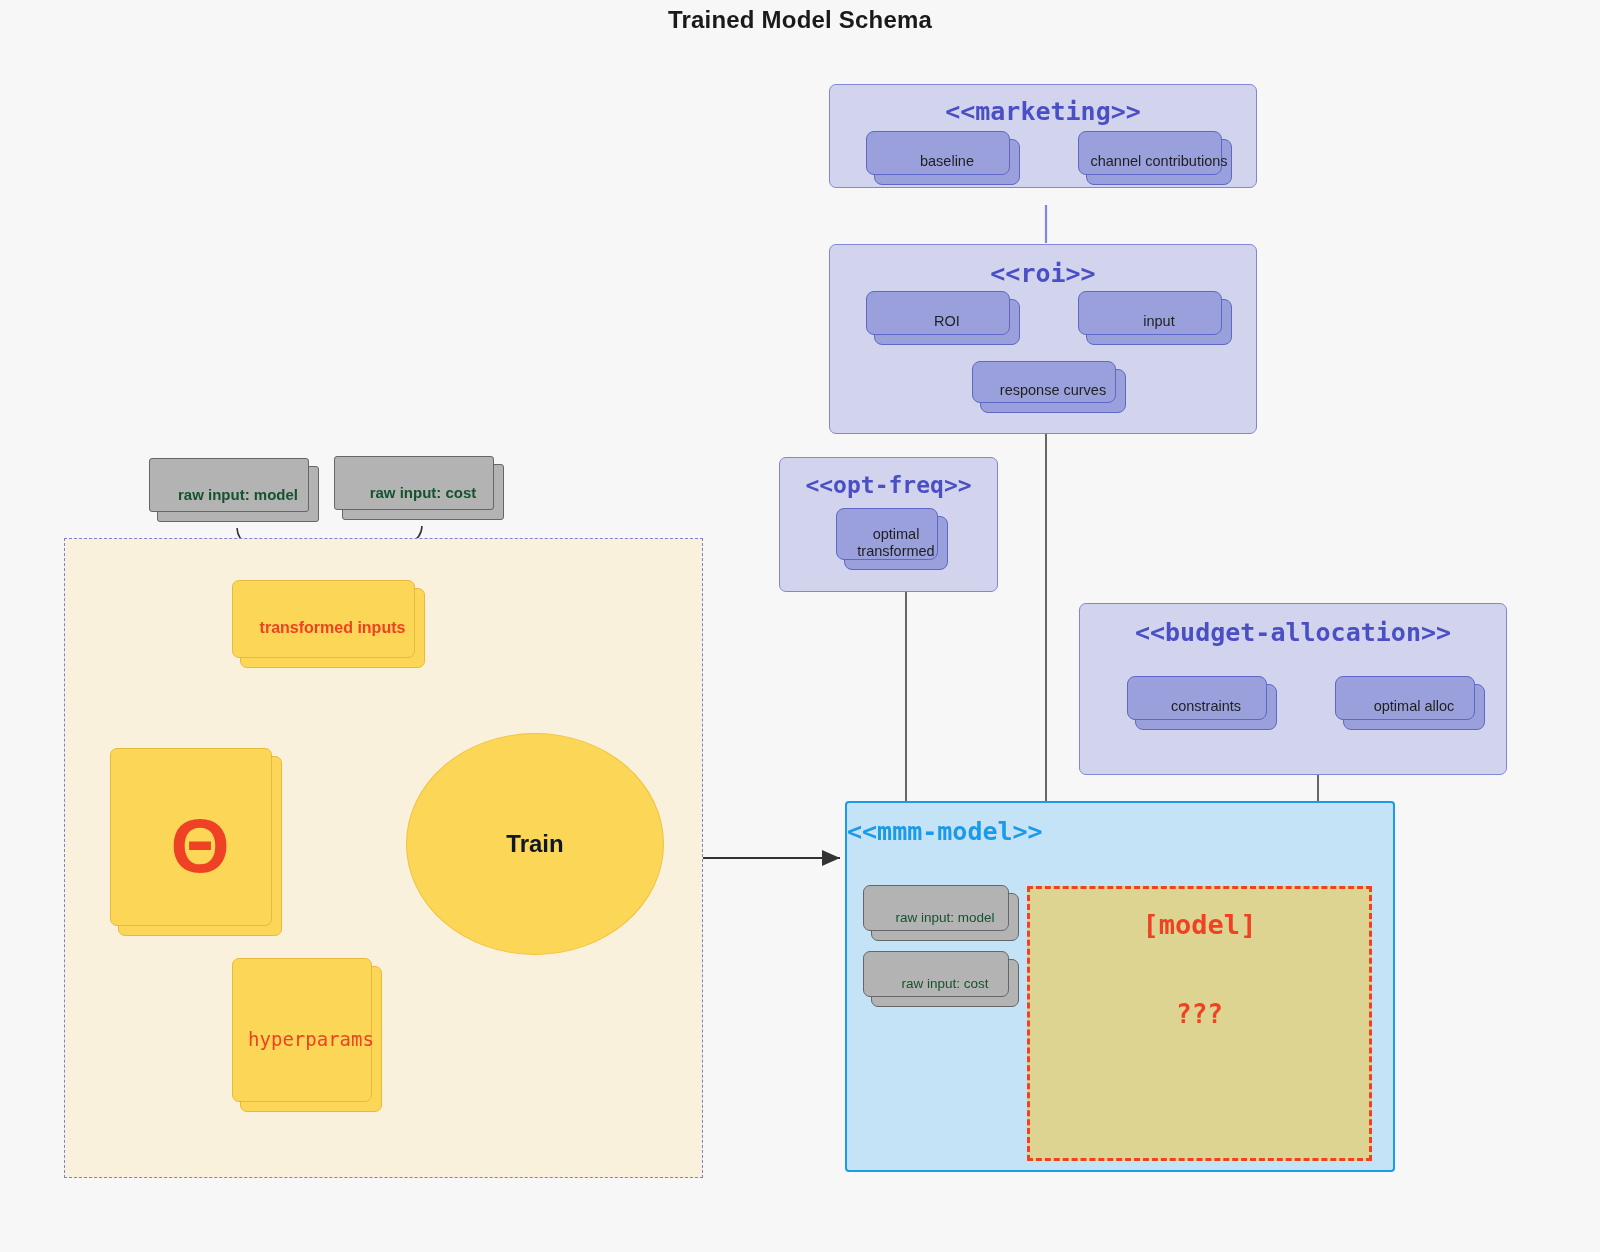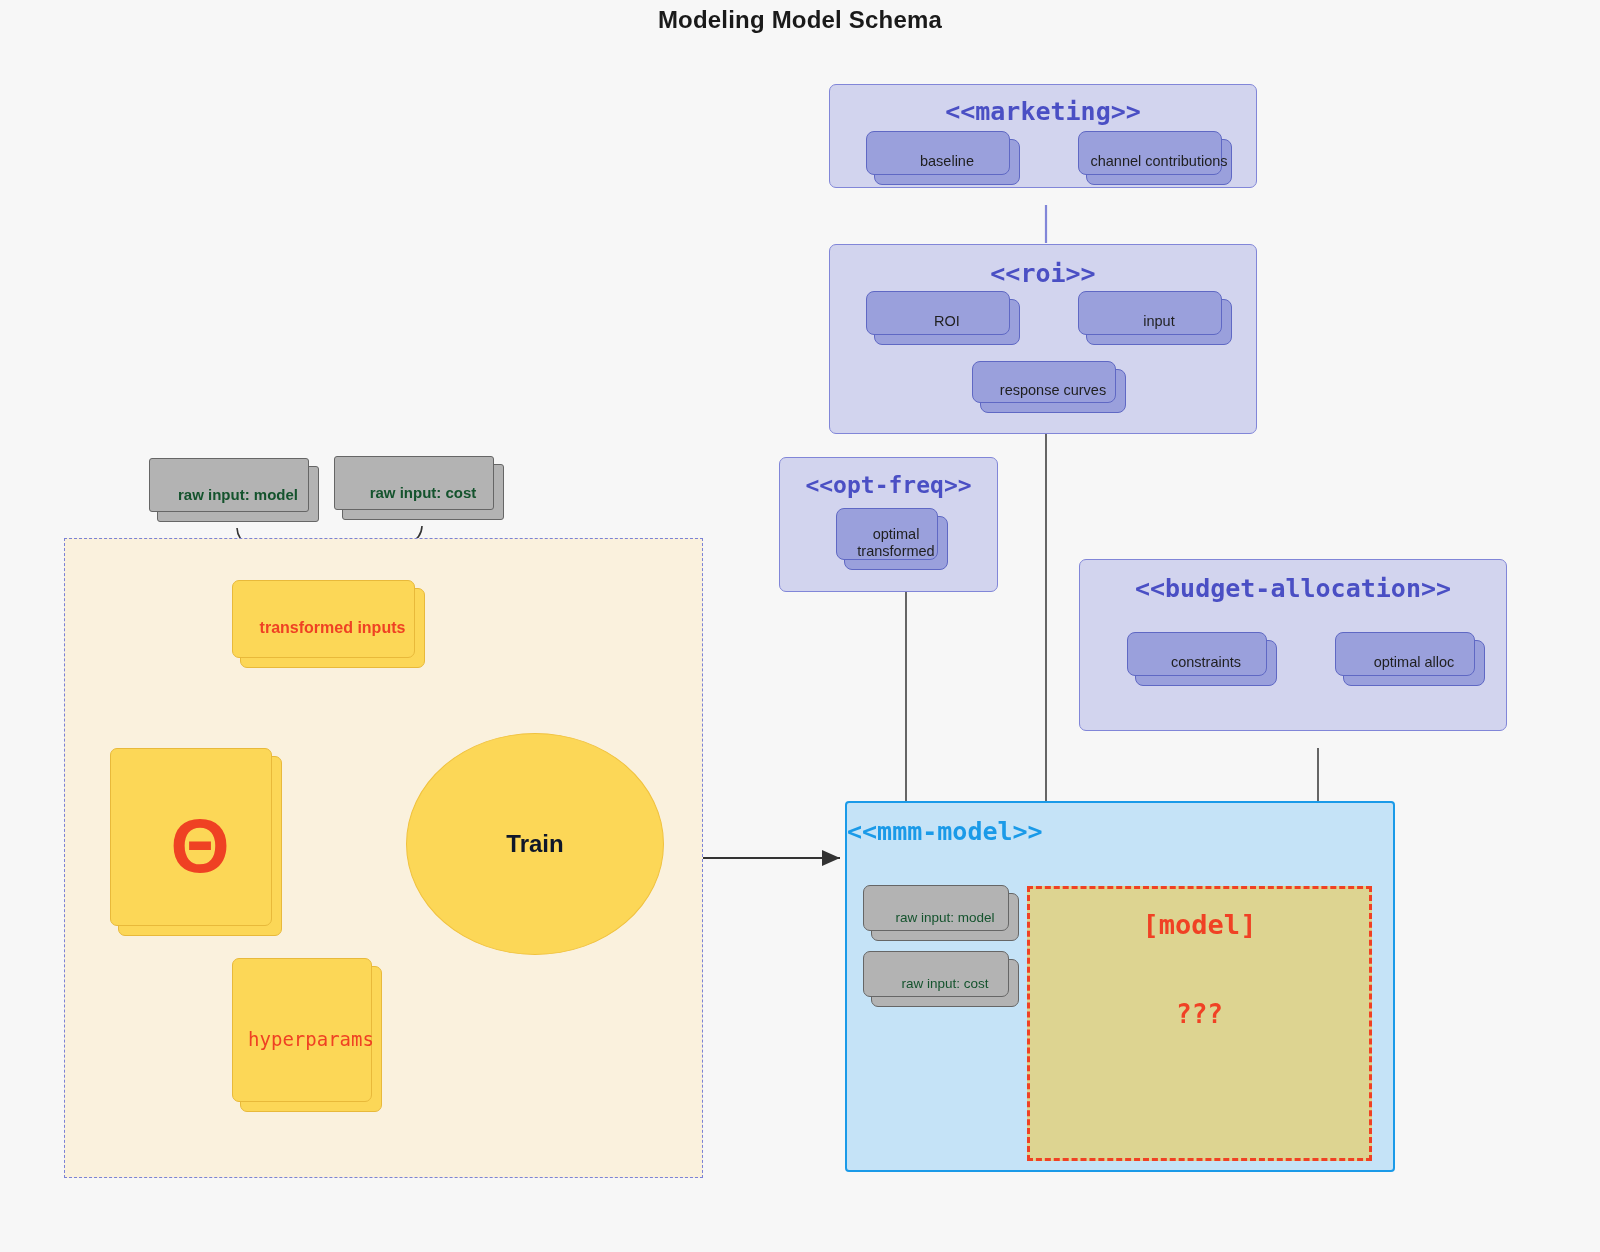--- a/index.html
+++ b/index.html
@@ -152,21 +152,21 @@
     font-family:"DejaVu Sans Mono","Liberation Mono",monospace;
     font-size:26px;font-weight:bold;color:#f04124;
   }
   .theta{font-size:76px;font-weight:bold;color:#ef4123;line-height:1;}
 </style>
 </head>
 <body>
 
 <div id="stage">
 
-  <div class="title">Modeling Model Schema</div>
+  <div class="title">Trained Model Schema</div>
 
   <svg id="svg-layer" viewBox="0 0 1600 1252">
     <defs>
       <marker id="arrow-purple" markerWidth="9" markerHeight="9" refX="8" refY="4.5" orient="auto">
         <path d="M0,1 L8,4.5 L0,8" fill="none" stroke="#5f68c4" stroke-width="1.3"></path>
       </marker>
       <marker id="arrow-purple-rev" markerWidth="9" markerHeight="9" refX="8" refY="4.5" orient="auto">
         <path d="M0,1 L8,4.5 L0,8" fill="none" stroke="#5f68c4" stroke-width="1.3"></path>
       </marker>
       <marker id="arrow-dark" markerWidth="11" markerHeight="10" refX="10" refY="5" orient="auto">
@@ -220,21 +220,21 @@
   </div>
 
   <div class="pkg" id="pkg-optfreq" style="left:779px;top:457px;width:219px;height:135px;">
     <div class="pkg-title" style="top:14px;font-size:23px;">&lt;&lt;opt-freq&gt;&gt;</div>
     <div class="card" style="left:64px;top:58px;width:104px;height:54px;flex-direction:column;">
       <span>optimal</span>
       <span>transformed</span>
     </div>
   </div>
 
-  <div class="pkg" id="pkg-budget" style="left:1079px;top:559px;width:428px;height:172px;">
+  <div class="pkg" id="pkg-budget" style="left:1079px;top:603px;width:428px;height:172px;">
     <div class="pkg-title" style="top:14px;">&lt;&lt;budget-allocation&gt;&gt;</div>
     <div class="card" style="left:55px;top:80px;width:142px;height:46px;">constraints</div>
     <div class="card" style="left:263px;top:80px;width:142px;height:46px;">optimal alloc</div>
   </div>
 
   <div id="framework" style="left:64px;top:538px;width:639px;height:640px;"></div>
 
   <div class="gcard" style="left:157px;top:466px;width:162px;height:56px;">raw input: model</div>
   <div class="gcard" style="left:342px;top:464px;width:162px;height:56px;">raw input: cost</div>
 

